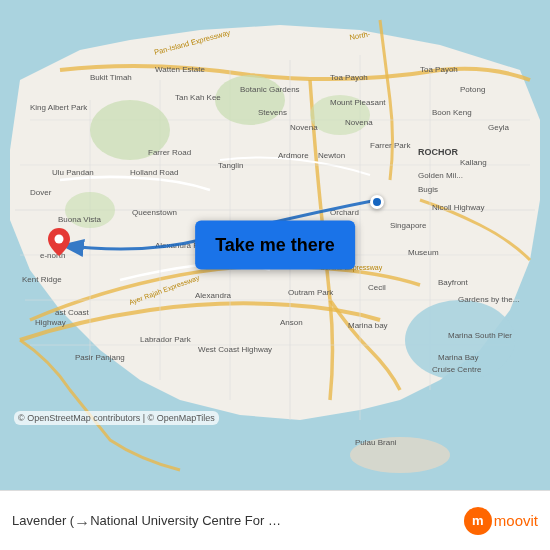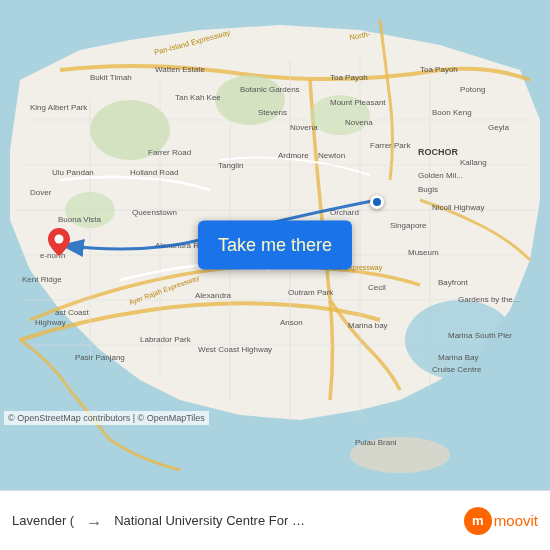--- a/index.html
+++ b/index.html
@@ -21,26 +21,26 @@
       height: 100%;
     }
     
     
     #take-me-there-btn {
       position: absolute;
       top: 50%;
       left: 50%;
       transform: translate(-50%, -50%);
       background-color: #1a73e8;
-      color: #fef9c3;
+      color: #000000;
       border: none;
       border-radius: 6px;
       padding: 14px 20px;
       font-size: 18px;
-      font-weight: normal;
+      font-weight: bold;
       cursor: pointer;
       white-space: nowrap;
       box-shadow: 0 2px 8px rgba(0,0,0,0.3);
       z-index: 10;
     }
     
     
     .map-marker-blue {
       position: absolute;
       width: 14px;
@@ -63,35 +63,35 @@
       top: 228px;
       left: 48px;
     }
     
     
     #bottom-bar {
       background: white;
       padding: 10px 12px;
       display: flex;
       align-items: center;
-      gap: 12px;
+      gap: 0;
       border-top: 1px solid #ddd;
       min-height: 60px;
     }
     
     
     #attribution {
       position: absolute;
       bottom: 65px;
-      left: 4px;
+      left: 14px;
       font-size: 9px;
       color: #555;
       background: rgba(255,255,255,0.7);
       padding: 2px 4px;
-      border-radius: 0;
+      border-radius: 6px;
     }
     
     
     #moovit-logo {
       margin-left: auto;
       display: flex;
       align-items: center;
       gap: 2px;
     }
     

